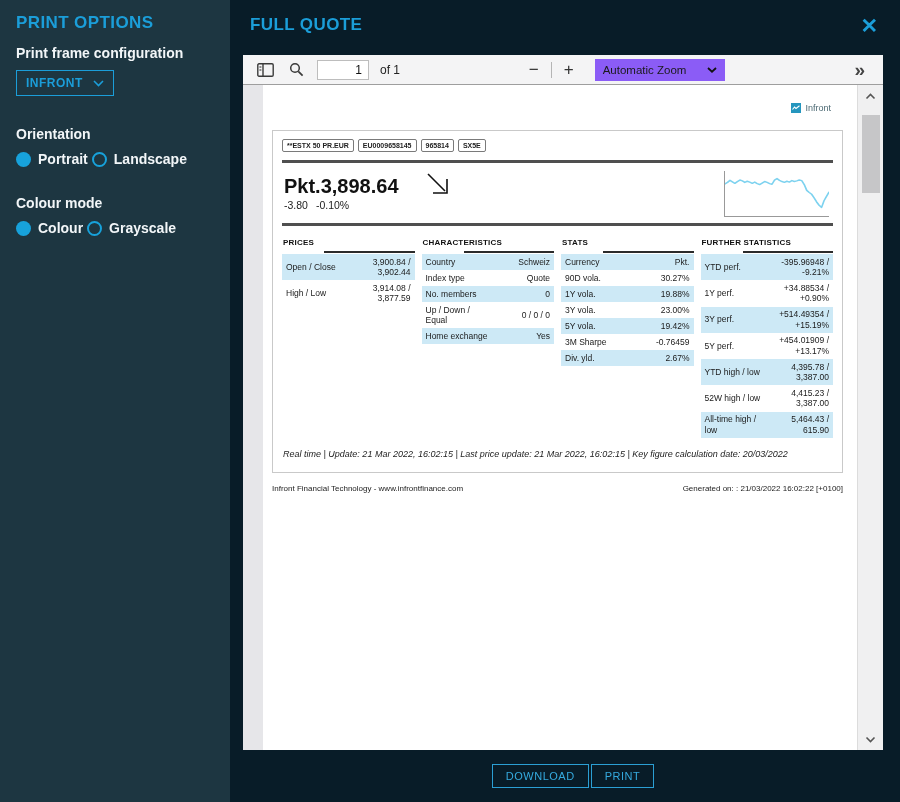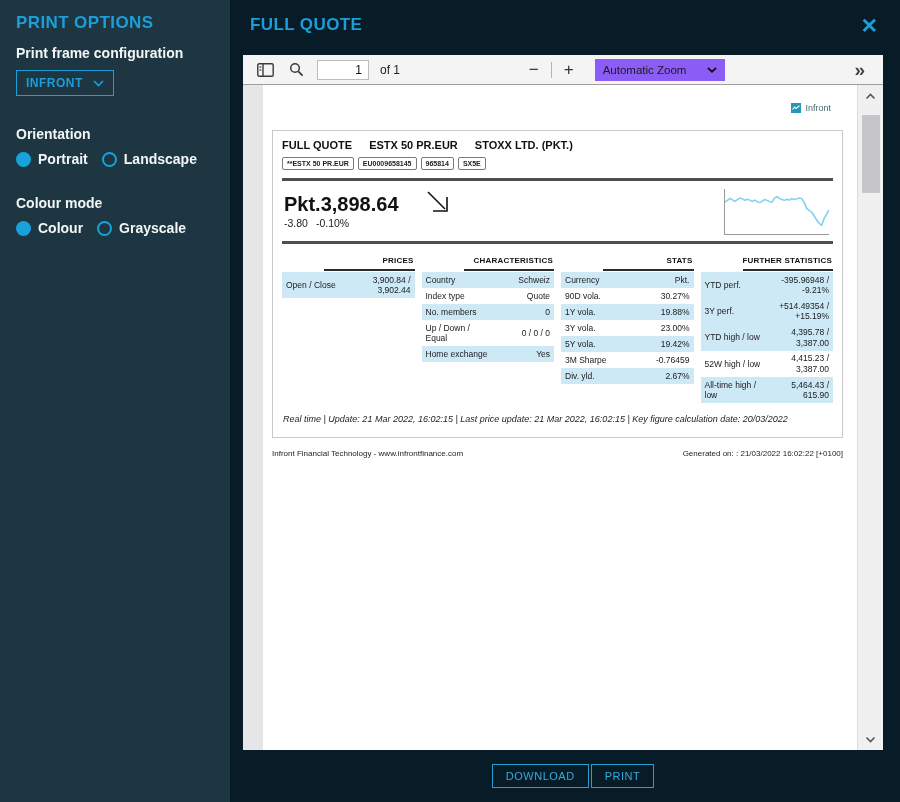--- a/index.html
+++ b/index.html
@@ -8,21 +8,21 @@
        font-family:"Liberation Sans",sans-serif;overflow:hidden;}
 
   
   .sidebar{width:230px;background:#1d3641;padding:13px 16px;flex-shrink:0;}
   .panel-title{color:#1b9ed9;font-size:17px;font-weight:700;letter-spacing:.4px;margin:0 0 12px 0;}
   .field-label{color:#f2f6f8;font-size:14px;font-weight:700;margin-bottom:9px;}
   .dropdown{display:inline-flex;align-items:center;gap:10px;background:transparent;
             border:1px solid #1b9ed9;color:#1b9ed9;font-family:inherit;
             font-size:12px;font-weight:700;letter-spacing:.5px;padding:5px 9px;cursor:pointer;margin-bottom:30px;}
   .group-label{color:#f2f6f8;font-size:14px;font-weight:700;margin-bottom:9px;}
-  .radio-row{display:flex;align-items:flex-end;gap:14px;margin-bottom:28px;}
+  .radio-row{display:flex;align-items:flex-end;gap:4px;margin-bottom:28px;}
   .radio-opt{display:flex;align-items:center;gap:7px;cursor:pointer;}
   .radio{width:15px;height:15px;border-radius:50%;flex-shrink:0;}
   .radio.on{background:#17a2db;}
   .radio.off{border:2px solid #17a2db;}
   .radio-label{color:#f2f6f8;font-size:14px;font-weight:700;}
 
   
   .main{flex:1;display:flex;flex-direction:column;border-radius:21px;}
   .main-header{height:50px;display:flex;align-items:center;justify-content:space-between;
                padding:0 18px 0 20px;}
@@ -69,21 +69,21 @@
   .price-left{display:flex;flex-direction:column;}
   .price-line{display:flex;align-items:flex-end;gap:26px;}
   .price-value{font-size:20px;font-weight:700;color:#111;line-height:1.05;}
   .price-change{font-size:10.5px;color:#222;margin-top:2px;display:flex;gap:8px;}
   .spark-box{width:105px;height:46px;border-left:1px solid #999;border-bottom:1px solid #999;
              margin-right:2px;padding:2px 0 4px 0;}
   .spark-box svg{width:100%;height:100%;display:block;}
 
   .quote-table{display:flex;gap:7px;margin-top:7px;}
   .qcol{flex:1;min-width:0;}
-  .qcol-h{font-size:8px;font-weight:700;color:#111;padding:5px 1px 4px 1px;letter-spacing:.2px;text-align:right;}
+  .qcol-h{font-size:8px;font-weight:700;color:#111;padding:5px 1px 4px 1px;letter-spacing:.2px;}
   .qcol-rule{height:2px;background:#2b2b2b;width:68%;margin-left:auto;margin-bottom:1px;}
   .qrow{display:flex;justify-content:space-between;align-items:center;padding:2.5px 4px;
         font-size:8.5px;color:#1a1a1a;min-height:16px;gap:4px;}
   .qrow.hl{background:#cde9f6;}
   .qrow .lbl{text-align:left;max-width:52%;line-height:1.25;}
   .qrow .val{text-align:right;max-width:64px;line-height:1.25;word-break:normal;}
 
   .footnote{font-size:9px;font-style:italic;color:#222;margin-top:10px;line-height:1.35;padding:0 1px;}
   .page-footer{display:flex;justify-content:space-between;margin:11px 14px 0 9px;font-size:8px;color:#222;}
 
@@ -196,25 +196,20 @@
               <span class="logo-mark">
                 <svg class="icon" width="8" height="6" viewBox="0 0 8 6">
                   <polyline points="0.5,4.5 2.5,2 4,3.5 7.5,0.8" fill="none" stroke="#ffffff" stroke-width="1.1"></polyline>
                 </svg>
               </span>
               <span class="logo-text">Infront</span>
             </div>
           </div>
 
           <div class="quote-card">
-            <div class="card-title">
-              <span>FULL QUOTE</span>
-              <span>ESTX 50 PR.EUR</span>
-              <span>STOXX LTD. (PKT.)</span>
-            </div>
 
             <div class="chips-row">
                 <span class="chip">**ESTX 50 PR.EUR</span>
                 <span class="chip">EU0009658145</span>
                 <span class="chip">965814</span>
                 <span class="chip">SX5E</span>
               </div>
 
             <hr class="hr-thick">
 
@@ -242,20 +237,24 @@
             <hr class="hr-thick">
 
             <div class="quote-table">
                 <div class="qcol">
                   <div class="qcol-h">PRICES</div>
                   <div class="qcol-rule"></div>
                   <div class="qrow hl">
                     <div class="lbl">Open / Close</div>
                     <div class="val">3,900.84 / 3,902.44</div>
                   </div>
+                  <div class="qrow">
+                    <div class="lbl">High / Low</div>
+                    <div class="val">3,914.08 / 3,877.59</div>
+                  </div>
                 </div>
                 <div class="qcol">
                   <div class="qcol-h">CHARACTERISTICS</div>
                   <div class="qcol-rule"></div>
                   <div class="qrow hl">
                     <div class="lbl">Country</div>
                     <div class="val">Schweiz</div>
                   </div>
                   <div class="qrow">
                     <div class="lbl">Index type</div>
@@ -306,23 +305,31 @@
                     <div class="val">2.67%</div>
                   </div>
                 </div>
                 <div class="qcol">
                   <div class="qcol-h">FURTHER STATISTICS</div>
                   <div class="qcol-rule"></div>
                   <div class="qrow hl">
                     <div class="lbl">YTD perf.</div>
                     <div class="val">-395.96948 / -9.21%</div>
                   </div>
+                  <div class="qrow">
+                    <div class="lbl">1Y perf.</div>
+                    <div class="val">+34.88534 / +0.90%</div>
+                  </div>
                   <div class="qrow hl">
                     <div class="lbl">3Y perf.</div>
                     <div class="val">+514.49354 / +15.19%</div>
+                  </div>
+                  <div class="qrow">
+                    <div class="lbl">5Y perf.</div>
+                    <div class="val">+454.01909 / +13.17%</div>
                   </div>
                   <div class="qrow hl">
                     <div class="lbl">YTD high / low</div>
                     <div class="val">4,395.78 / 3,387.00</div>
                   </div>
                   <div class="qrow">
                     <div class="lbl">52W high / low</div>
                     <div class="val">4,415.23 / 3,387.00</div>
                   </div>
                   <div class="qrow hl">

